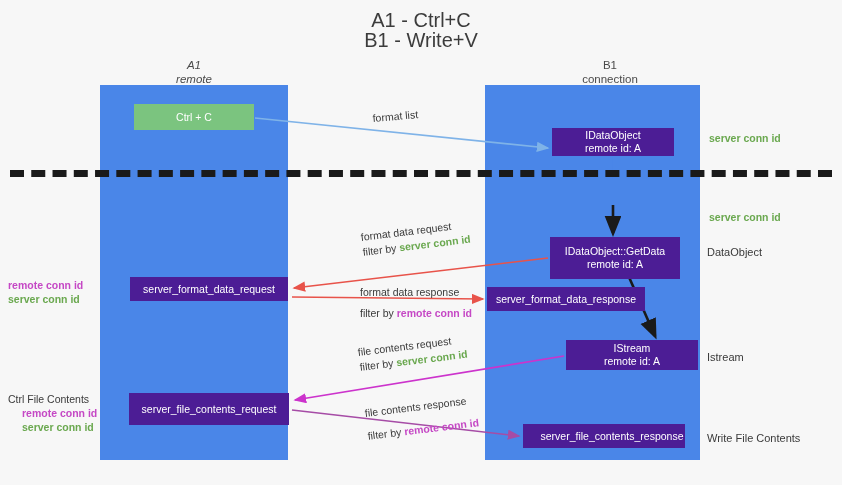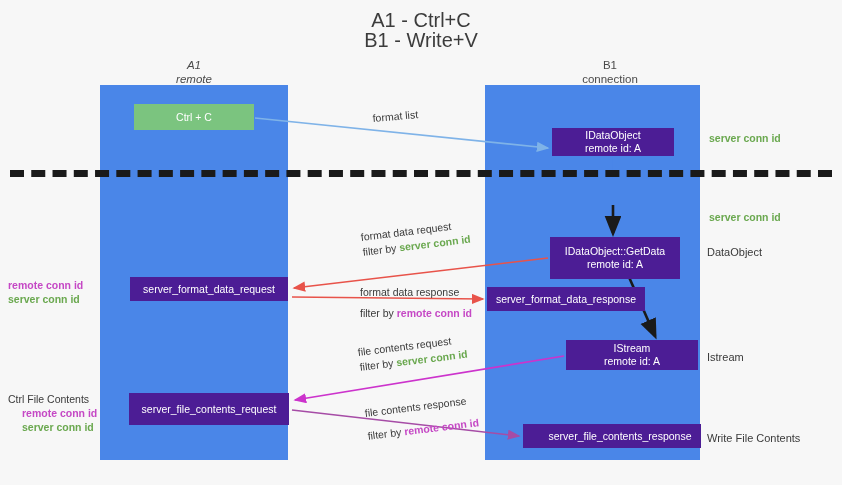--- a/index.html
+++ b/index.html
@@ -41,21 +41,21 @@
   .node .l2{font-size:10.5px;}
   
   #n-ctrlc{left:134px;top:104px;width:120px;height:26px;}
   #n-idataobject{left:552px;top:128px;width:122px;height:28px;}
   #n-ctrlv{left:553px;top:180px;width:120px;height:24px;}
   #n-getdata{left:550px;top:237px;width:130px;height:42px;}
   #n-fmtreq{left:130px;top:277px;width:158px;height:24px;}
   #n-fmtresp{left:487px;top:287px;width:158px;height:24px;}
   #n-istream{left:566px;top:340px;width:132px;height:30px;}
   #n-filereq{left:129px;top:393px;width:160px;height:32px;}
-  #n-fileresp{left:523px;top:424px;width:178px;height:24px;padding-left:20px;}
+  #n-fileresp{left:523px;top:424px;width:162px;height:24px;padding-left:20px;}
   
   #divider{
     left:10px;top:170px;width:822px;height:0;
     border-top:7px dashed #1a1a1a;
   }
   
   .side{font-size:10.5px;line-height:14px;}
   .green-t{color:#6aa84f;font-weight:bold;}
   .pink-t{color:#c548c5;font-weight:bold;}
   .plain-t{color:#3a3a3a;}

